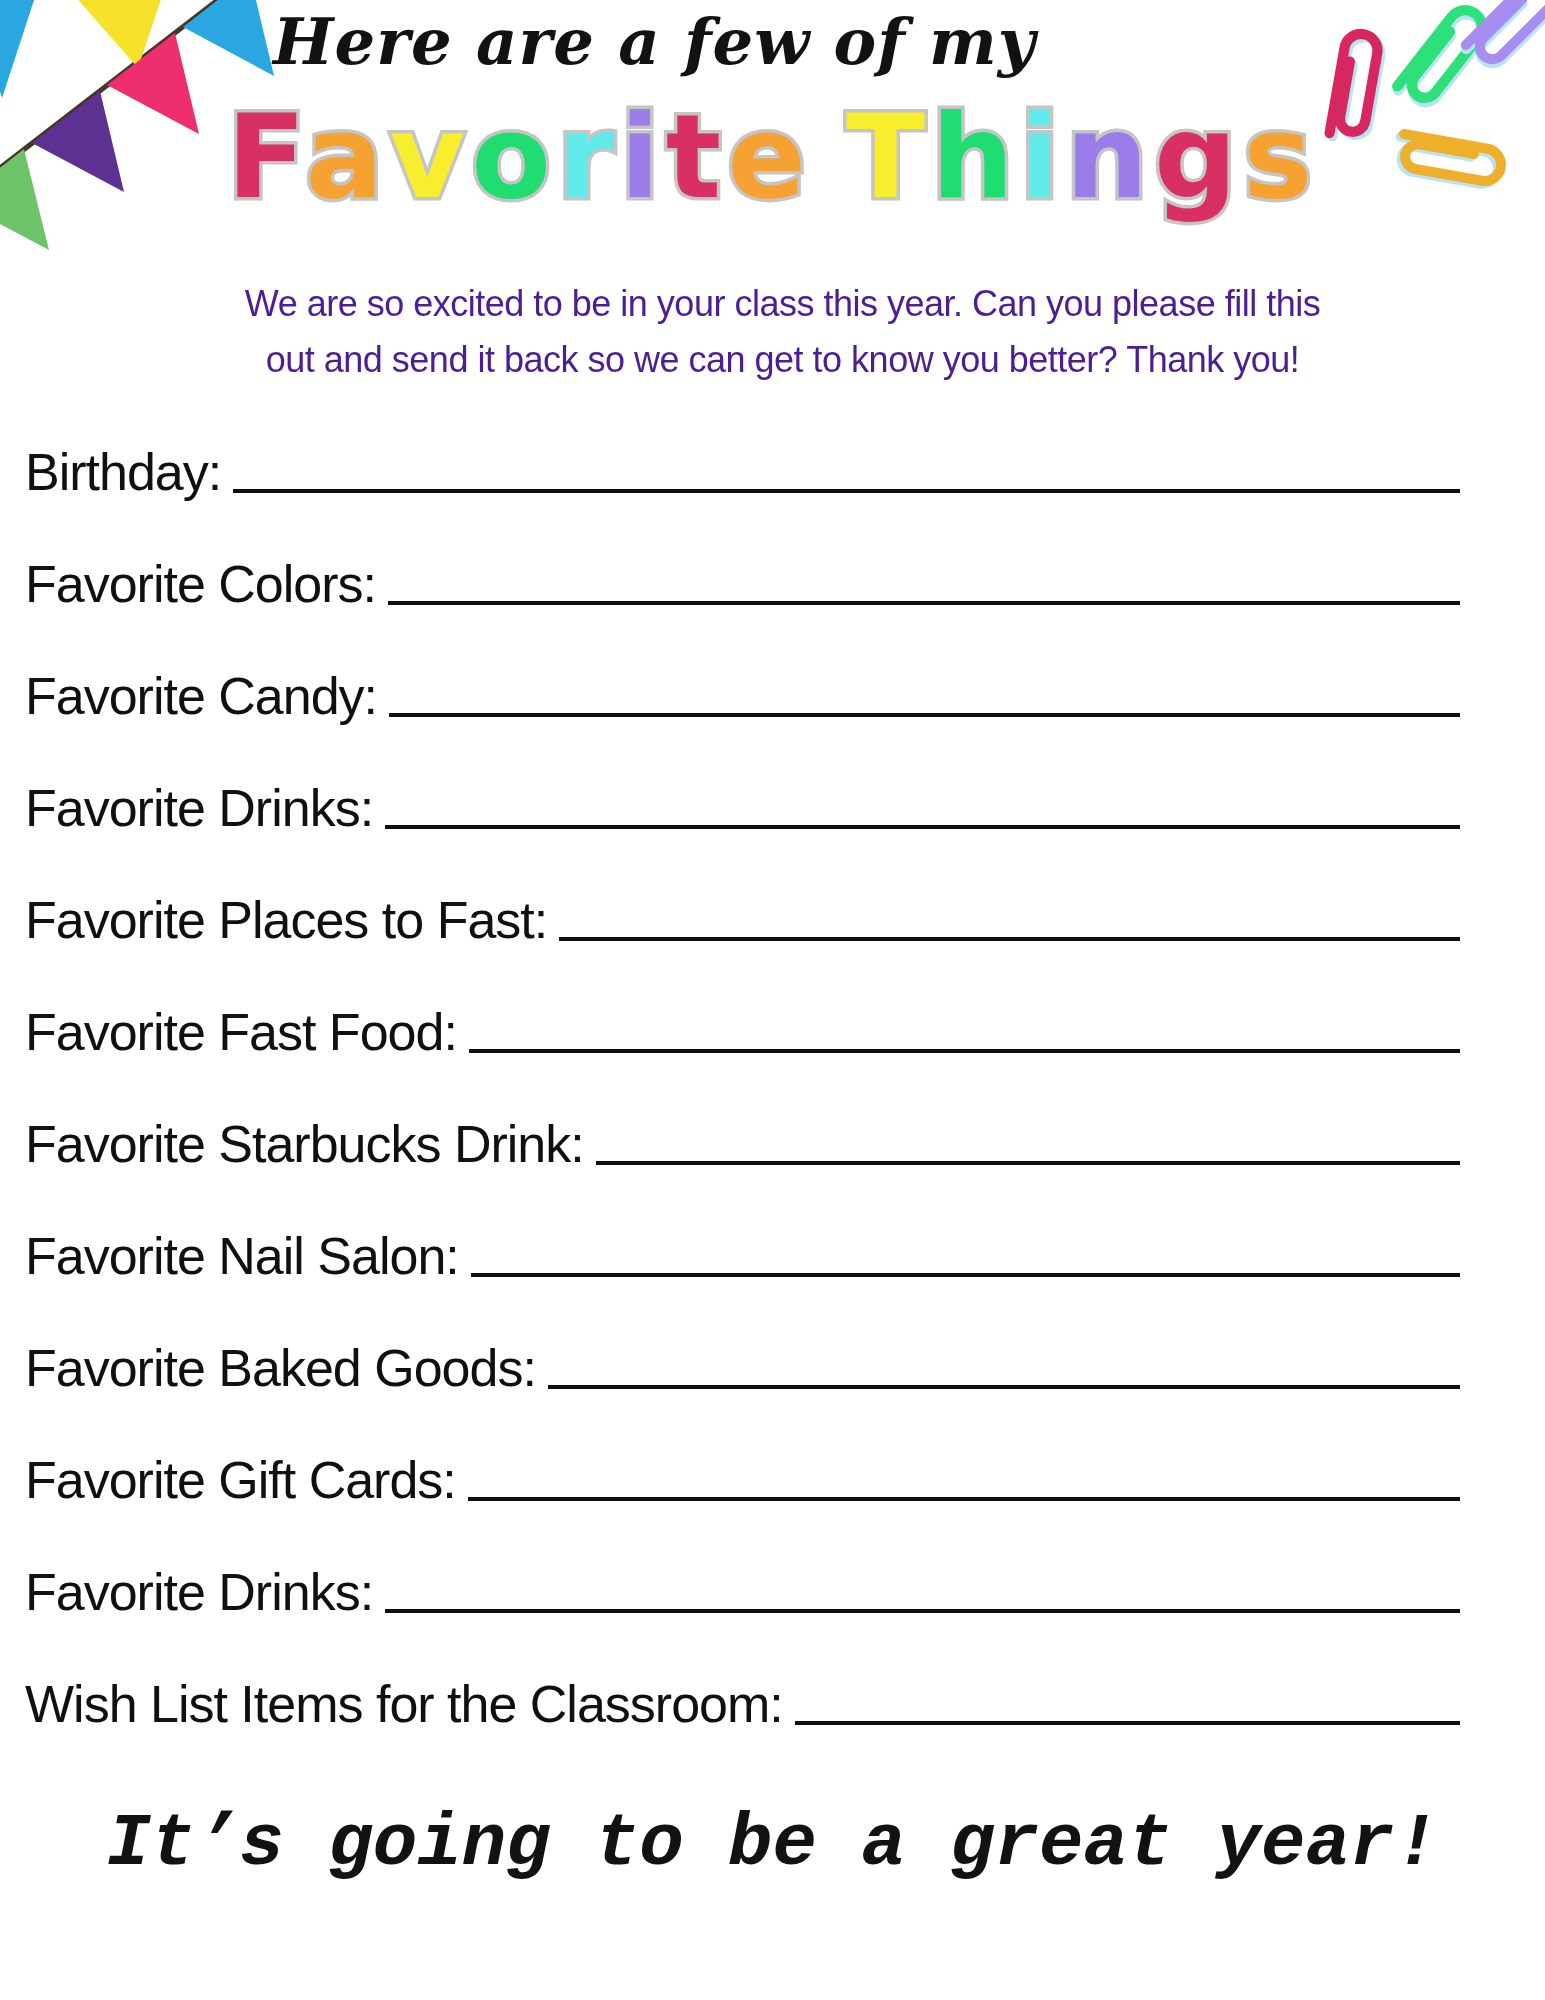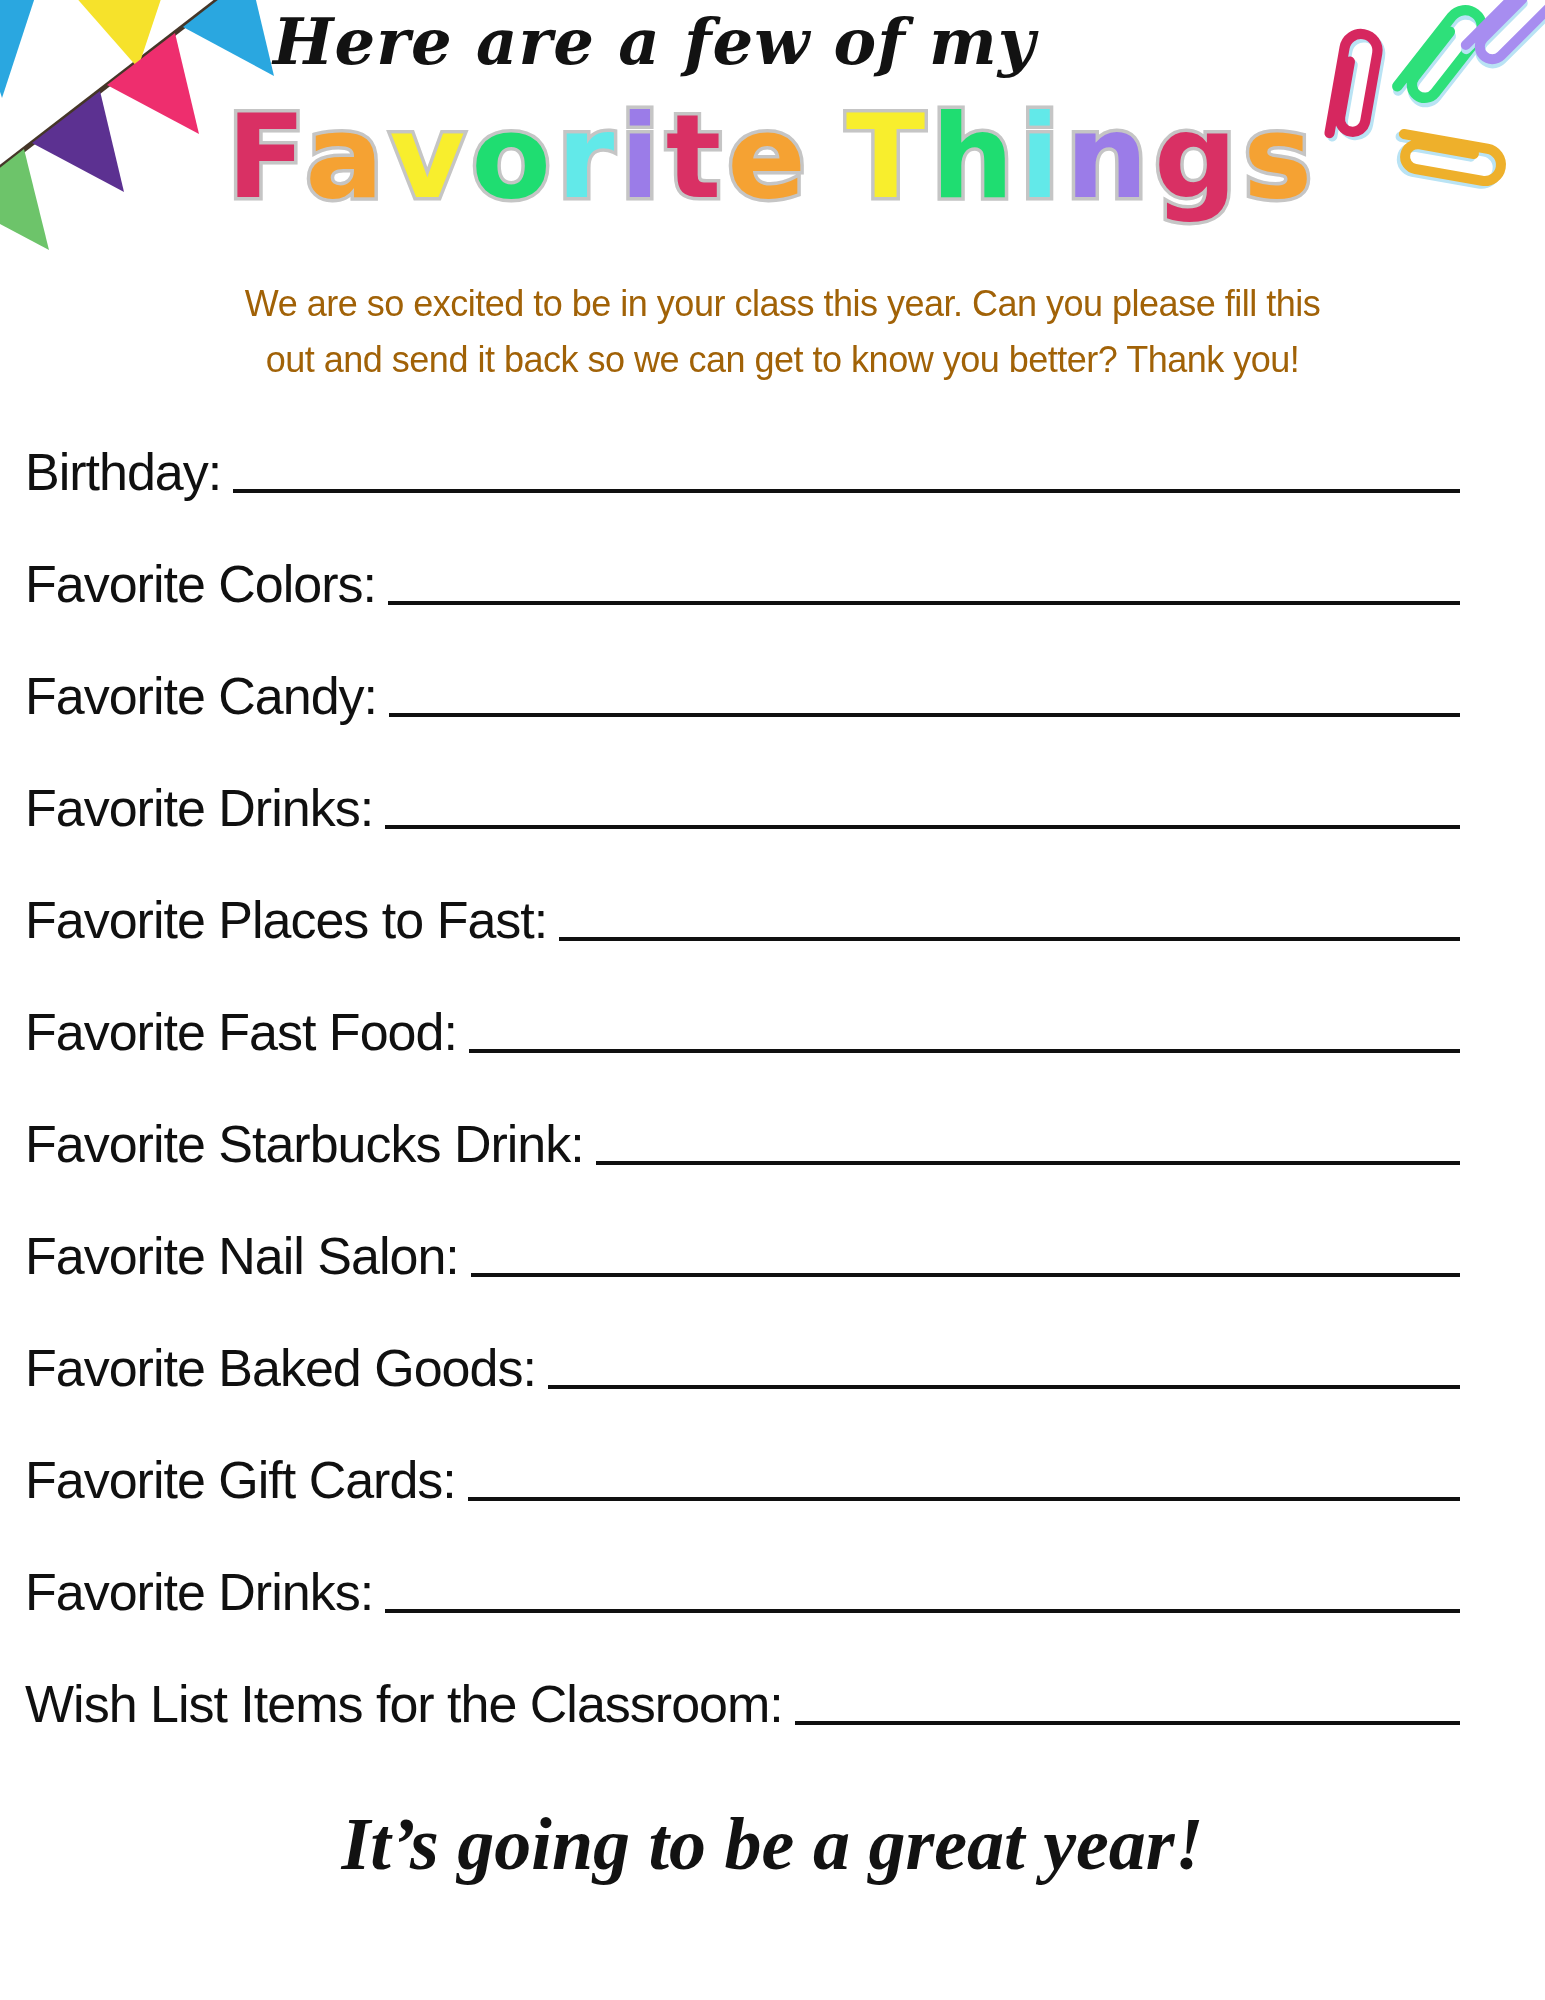--- a/index.html
+++ b/index.html
@@ -39,21 +39,21 @@
     paint-order:stroke fill;
   }
   .title-space { display:inline-block; width:34px; }
   
   .intro {
     margin-top:54px;
     text-align:center;
     font-size:36px;
     line-height:1.55;
     letter-spacing:-0.5px;
-    color:#a16207;
+    color:#4c1d95;
     padding-left:20px;
   }
   
   .fields { padding:0 85px 0 25px; }
   .field-row {
     display:flex;
     align-items:flex-end;
     height:112px;
   }
   .field-label {
@@ -67,21 +67,21 @@
     flex:1;
     border-bottom:4px solid #101010;
     margin-left:12px;
     margin-bottom:7px;
     height:0;
   }
   
   .footer {
     margin-top:70px;
     text-align:center;
-    font-family:Liberation Serif, serif;
+    font-family:Liberation Mono, monospace;
     font-style:italic; font-weight:700;
     font-size:74px;
     color:#121212;
   }
 </style>
 </head>
 <body>
 
 <svg class="bunting-svg" width="345" height="305" viewBox="0 0 345 305">
   <line x1="250" y1="-25" x2="-35" y2="195" stroke-width="5" stroke="#453628"></line>

